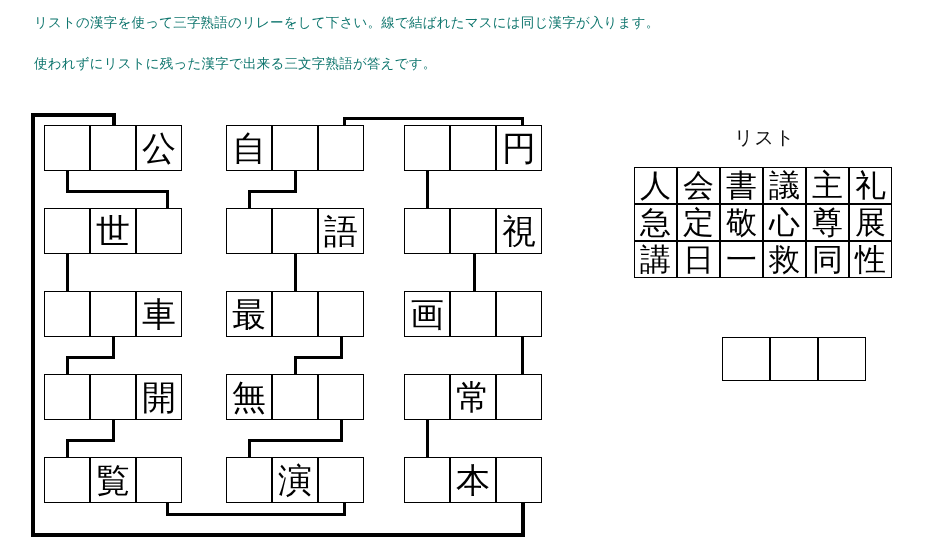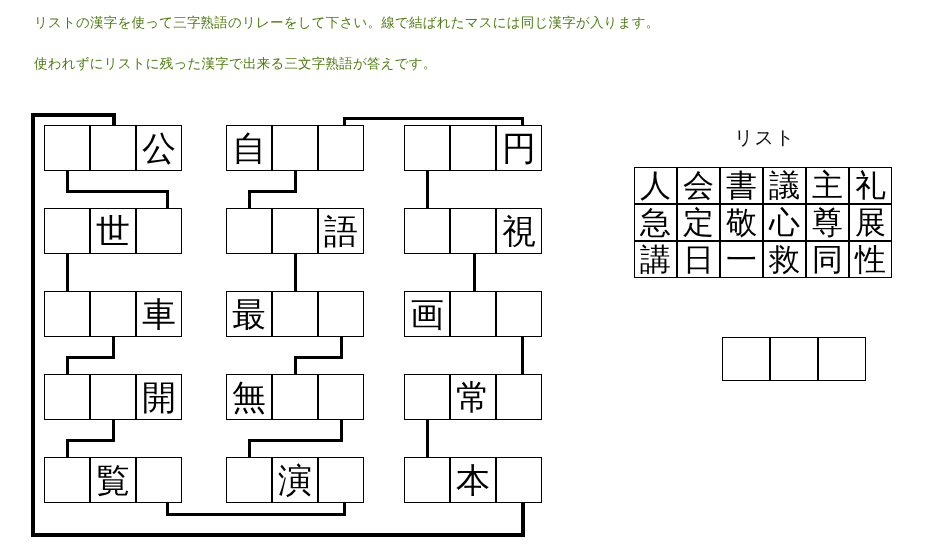--- a/index.html
+++ b/index.html
@@ -2,21 +2,21 @@
 <html><head>
 <meta charset="utf-8">
 <style>
   html,body{margin:0;padding:0;}
   body{
     width:946px;height:547px;position:relative;background:#ffffff;
     font-family:"DejaVu Sans","Liberation Sans",sans-serif;
     overflow:hidden;
   }
   .instr{
-    position:absolute;font-size:13.5px;color:#4d7c0f;white-space:nowrap;
+    position:absolute;font-size:13.5px;color:#0f766e;white-space:nowrap;
     letter-spacing:0.2px;
   }
   #instr1{left:34px;top:14px;}
   #instr2{left:34px;top:55px;}
 
   
   #puzzle{position:absolute;left:0;top:0;width:600px;height:547px;}
 
   .cell{
     position:absolute;width:46px;height:46px;

